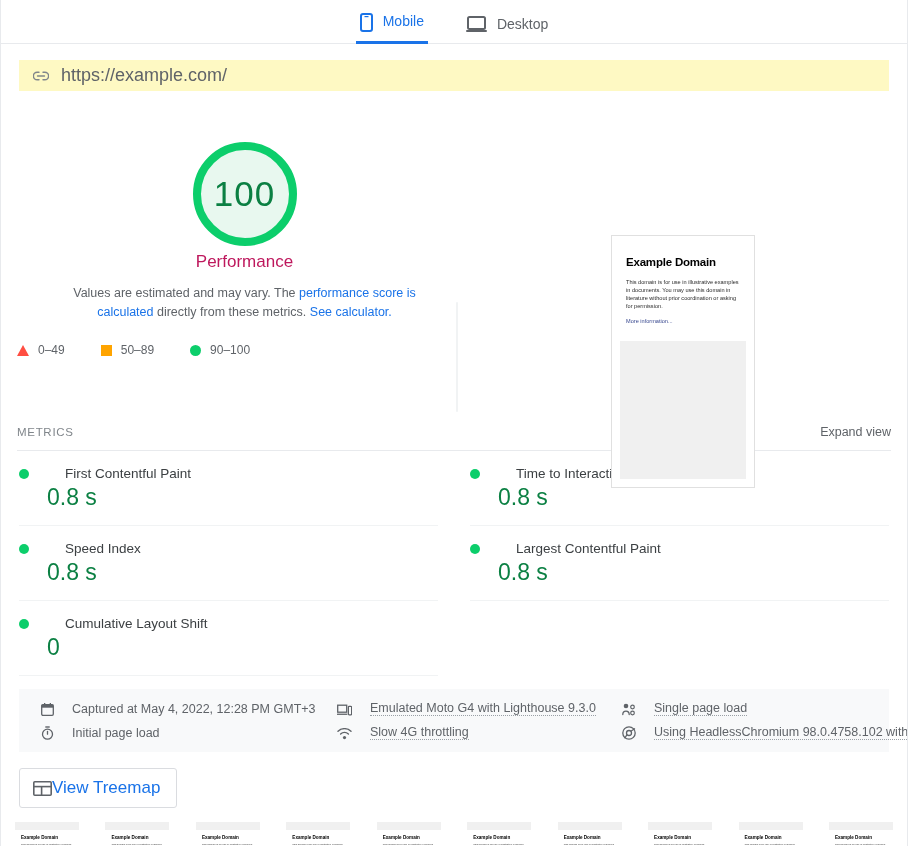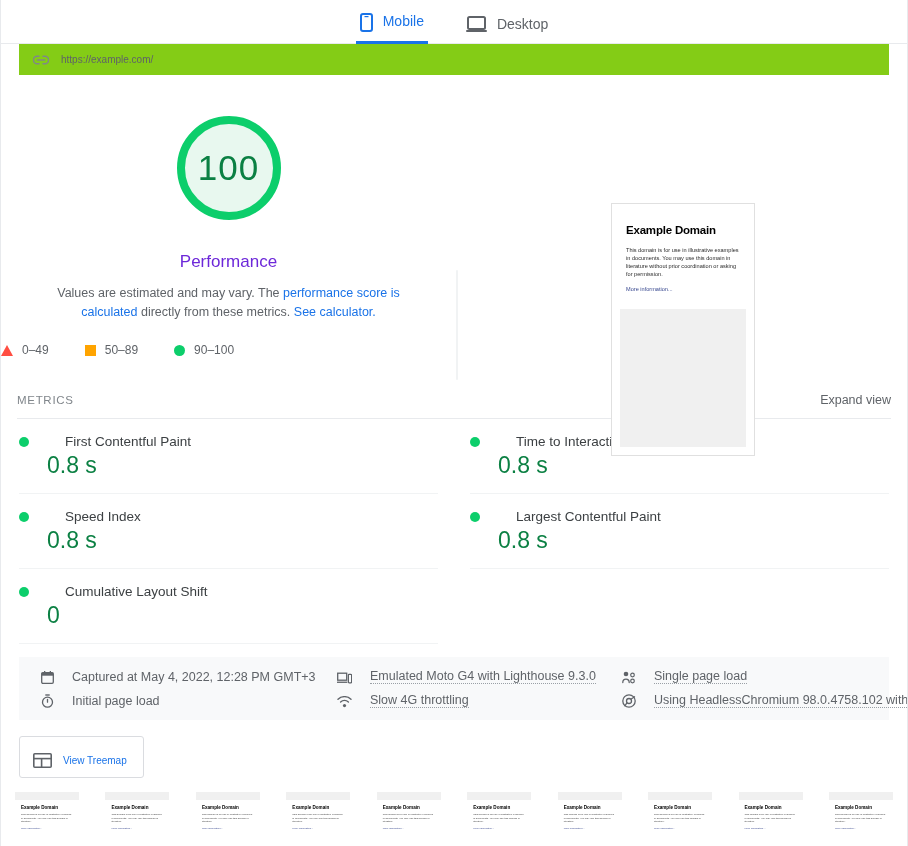--- a/index.html
+++ b/index.html
@@ -55,69 +55,70 @@
   }
   .tab .ic { display: flex; align-items: center; }
   .tab .ic svg { display: block; }
 
   
   .urlbar {
     display: flex;
     align-items: center;
     gap: 12px;
     height: 31px;
-    margin: 0 18px;
+    margin: 16px 18px;
     padding: 0 14px;
-    background: #84cc16;
+    background: #fef9c3;
     color: #5f6368;
-    font-size: 10px;
+    font-size: 18px;
   }
   .urlbar .link-ic { display: flex; color: #80868b; }
 
   
   .score-section {
     position: relative;
     height: 318px;
   }
   .divider-v {
     position: absolute;
     left: 455px;
     top: 195px;
     width: 2px;
     height: 110px;
     background: #f1f3f4;
     border-radius: 1px;
   }
   .gauge-wrap {
     position: absolute;
     left: 0;
-    top: 8px;
+    top: 2px;
     width: 455px;
     text-align: center;
     padding-top: 33px;
+    padding-left: 16px;
   }
   .gauge {
     width: 104px;
     height: 104px;
     margin: 0 auto;
     border-radius: 50%;
     background: #e8f8ef;
     border: 8px solid #0cce6b;
     box-sizing: border-box;
     display: flex;
     align-items: center;
     justify-content: center;
     font-size: 35px;
     color: #0b8043;
     letter-spacing: 1px;
   }
   .gauge-title {
-    margin-top: 32px;
+    margin-top: 6px;
     font-size: 17px;
-    color: #6d28d9;
+    color: #be185d;
   }
   .gauge-desc {
     margin: 12px auto 0;
     width: 378px;
     font-size: 12.5px;
     line-height: 19px;
     color: #5f6368;
     text-align: center;
   }
   .gauge-desc a { color: #1a73e8; text-decoration: none; }
@@ -238,27 +239,26 @@
   .meta-item.tip .txt {
     border-bottom: 1px dotted #9aa0a6;
     cursor: help;
   }
 
   
   .treemap-row { margin: 16px 18px 0 18px; }
   .treemap-btn {
     display: inline-flex;
     align-items: center;
-    gap: 11px;
     border: 1px solid #dadce0;
     border-radius: 3px;
-    padding: 16px 16px 9px 13px;
+    padding: 9px 16px 9px 13px;
     background: #fff;
     color: #1a73e8;
-    font-size: 10px;
+    font-size: 17px;
     cursor: pointer;
   }
   .treemap-btn .tmic { display: flex; color: #5f6368; }
 
   
   .filmstrip {
     margin-top: 14px;
     padding: 0 14px;
     display: flex;
     justify-content: space-between;

